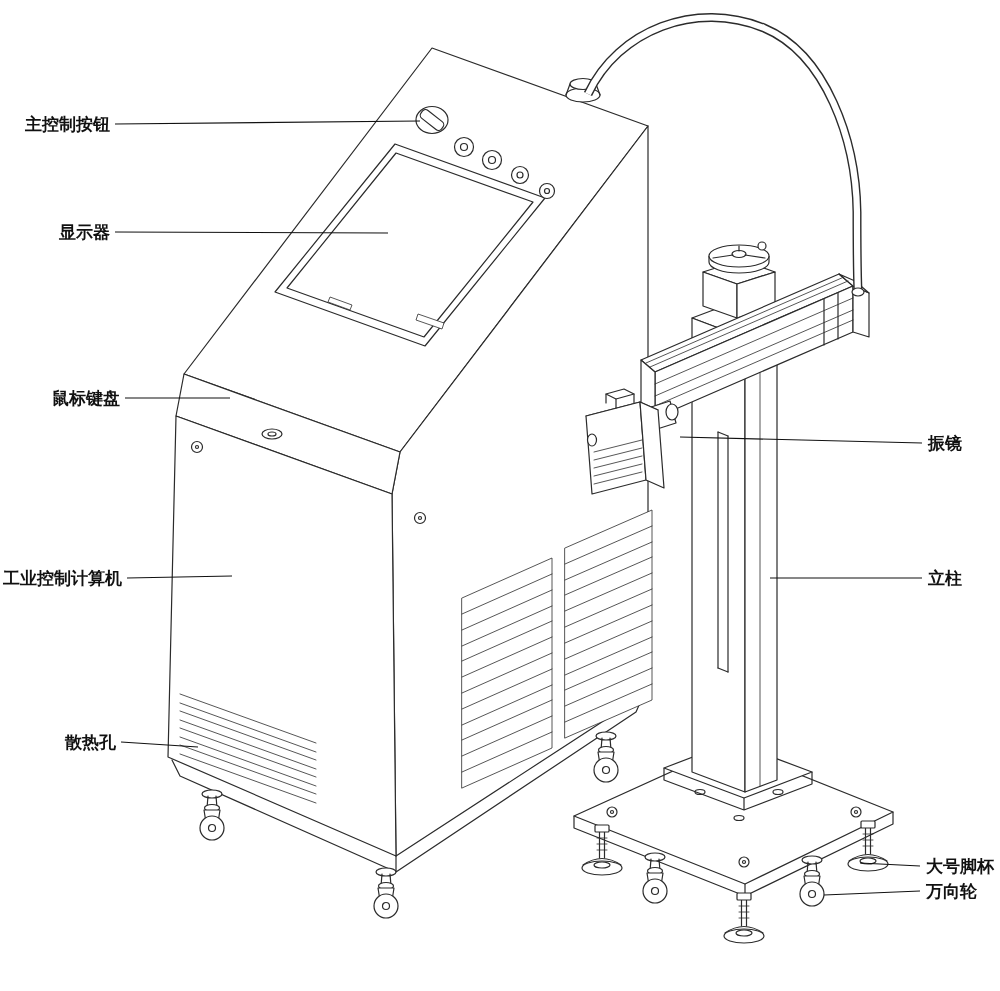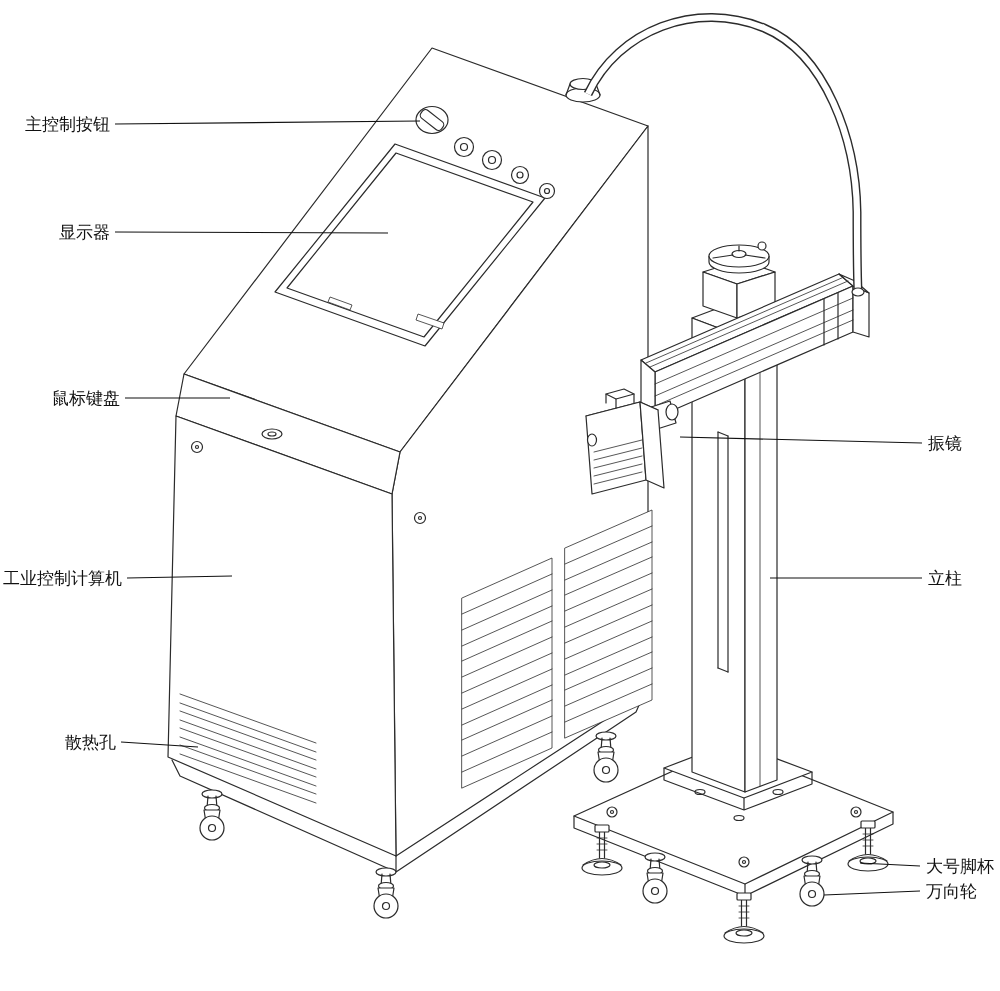--- a/index.html
+++ b/index.html
@@ -1,17 +1,17 @@
 <!DOCTYPE html>
 <html><head>
 <meta charset="utf-8">
 <style>
   html,body{margin:0;padding:0;background:#fff;}
   .stage{position:relative;width:1000px;height:991px;background:#ffffff;overflow:hidden;
-         font-family:"Liberation Sans", sans-serif;}
+         font-family:"Liberation Sans", sans-serif;font-weight:bold;}
   svg{position:absolute;left:0;top:0;}
   .fc{fill:#ffffff;stroke:#2b2b2b;stroke-width:1.2;stroke-linejoin:round;}
   .ln{fill:none;stroke:#2b2b2b;stroke-width:1.2;stroke-linejoin:round;stroke-linecap:round;}
   .thin{stroke-width:0.8;}
   .cableOuter{fill:none;stroke:#2b2b2b;stroke-width:9;}
   .cableInner{fill:none;stroke:#ffffff;stroke-width:6.2;}
   .leader{stroke:#111111;stroke-width:1.1;}
   .lbl{font-family:"Liberation Sans", sans-serif;font-size:17px;fill:#111111;}
 </style>
 </head>

